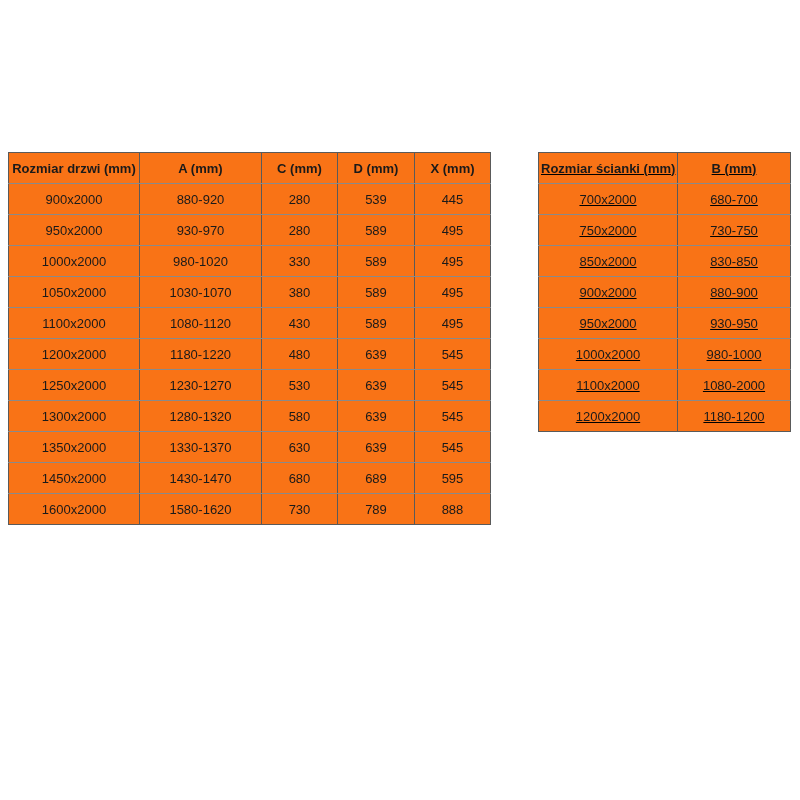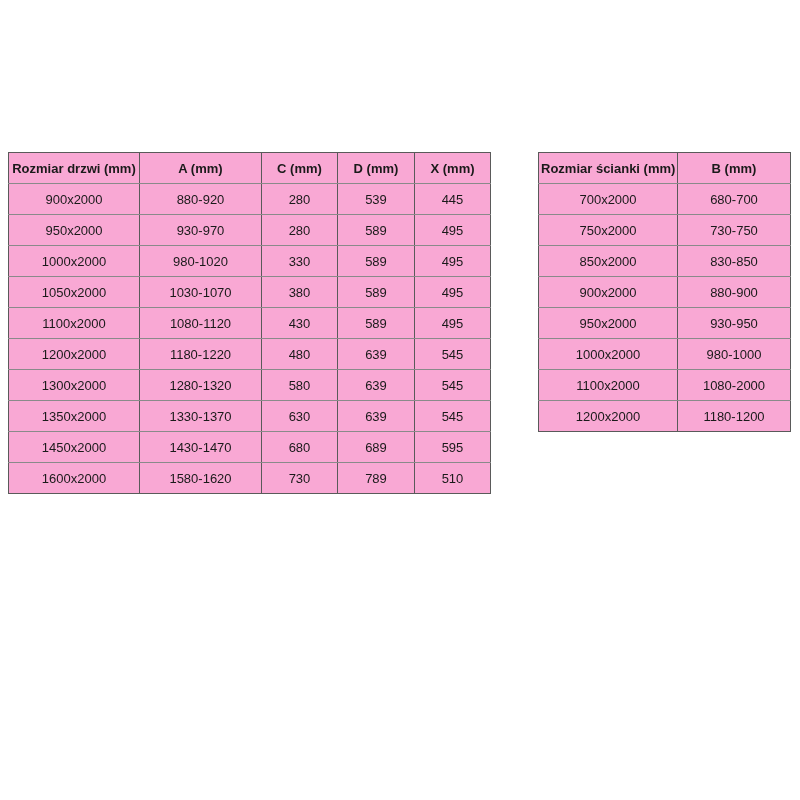--- a/index.html
+++ b/index.html
@@ -8,21 +8,21 @@
     background: #ffffff;
     width: 800px;
     height: 800px;
     font-family: "Liberation Sans", sans-serif;
     position: relative;
   }
   .spec-table {
     position: absolute;
     border-collapse: collapse;
     table-layout: fixed;
-    background: #f9a8d4;
+    background: #f97316;
   }
   .spec-table th,
   .spec-table td {
     border-top: 1px solid #8a8a8a;
     border-bottom: 1px solid #8a8a8a;
     border-left: 1px solid #5a5a5a;
     border-right: 1px solid #5a5a5a;
     height: 30px;
     padding: 0 2px;
     text-align: center;
@@ -41,20 +41,21 @@
   }
   #door-table {
     left: 8px;
     top: 152px;
     width: 482px;
   }
   #wall-table {
     left: 538px;
     top: 152px;
     width: 252px;
+    text-decoration: underline;
   }
 </style>
 </head>
 <body>
 
 <table id="door-table" class="spec-table">
   <colgroup>
     <col style="width:131px">
     <col style="width:122px">
     <col style="width:76px">
@@ -107,20 +108,27 @@
         <td>495</td>
       </tr>
       <tr>
         <td>1200x2000</td>
         <td>1180-1220</td>
         <td>480</td>
         <td>639</td>
         <td>545</td>
       </tr>
       <tr>
+        <td>1250x2000</td>
+        <td>1230-1270</td>
+        <td>530</td>
+        <td>639</td>
+        <td>545</td>
+      </tr>
+      <tr>
         <td>1300x2000</td>
         <td>1280-1320</td>
         <td>580</td>
         <td>639</td>
         <td>545</td>
       </tr>
       <tr>
         <td>1350x2000</td>
         <td>1330-1370</td>
         <td>630</td>
@@ -132,21 +140,21 @@
         <td>1430-1470</td>
         <td>680</td>
         <td>689</td>
         <td>595</td>
       </tr>
       <tr>
         <td>1600x2000</td>
         <td>1580-1620</td>
         <td>730</td>
         <td>789</td>
-        <td>510</td>
+        <td>888</td>
       </tr>
     </tbody>
 </table>
 
 <table id="wall-table" class="spec-table">
   <colgroup>
     <col style="width:139px">
     <col style="width:113px">
   </colgroup>
   <thead>

